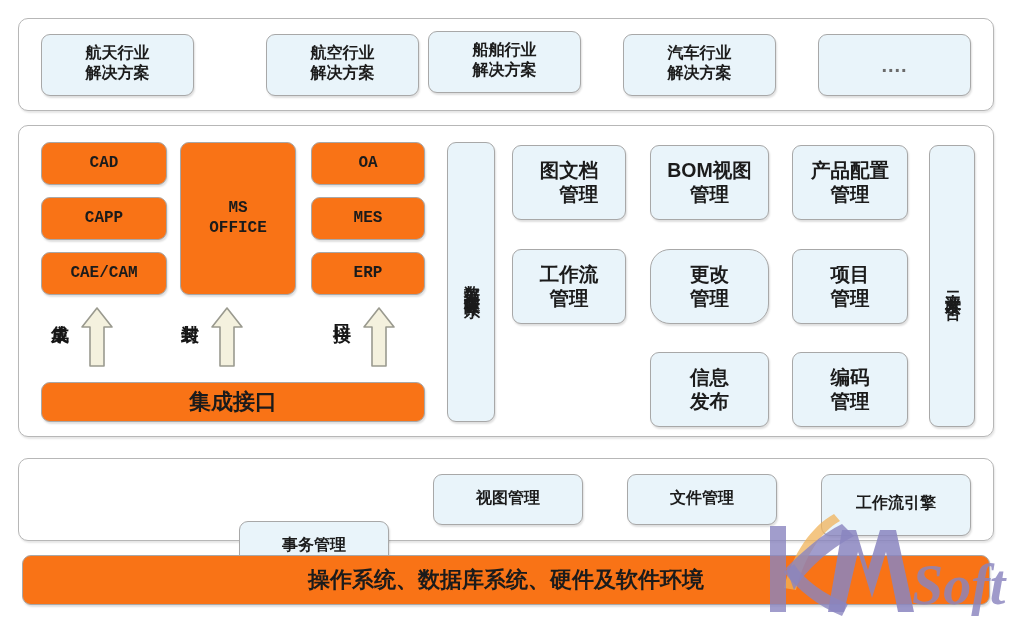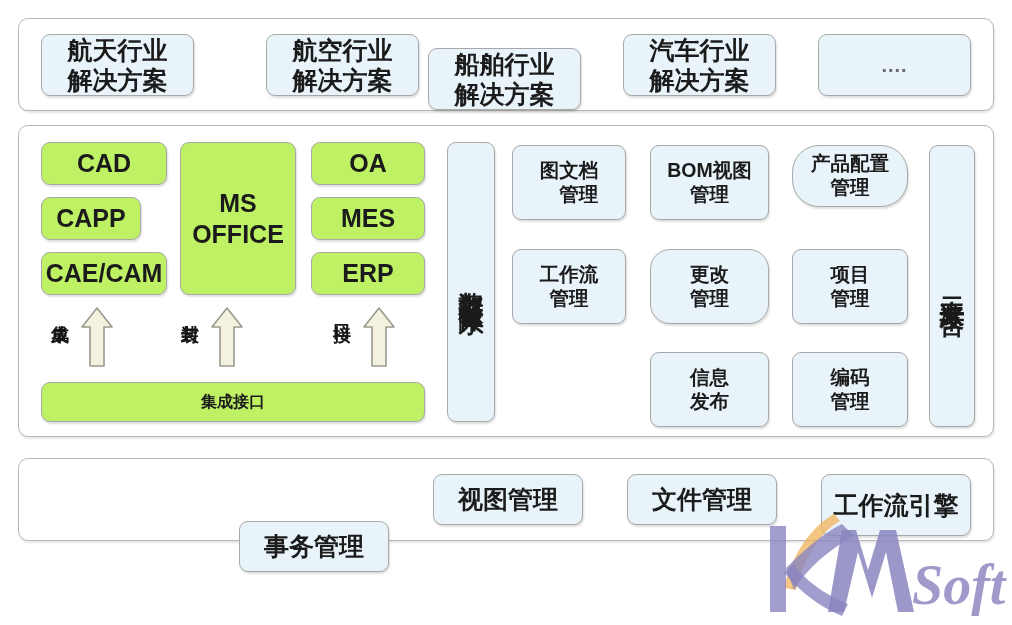--- a/index.html
+++ b/index.html
@@ -43,24 +43,24 @@
     align-items: center;
     justify-content: center;
     text-align: center;
     color: #1b1b1b;
     font-weight: bold;
     line-height: 1.22;
     box-shadow: 1px 2px 2px rgba(0,0,0,0.13);
     white-space: pre-line;
   }
   .fill-blue   { background: #e9f4fa; }
-  .fill-violet { background: #bef264; }
+  .fill-violet { background: #f97316; }
   .t19 { font-size: 19.5px; }
-  .t20 { font-size: 25px; }
-  .t22 { font-size: 16px; }
+  .t20 { font-size: 16px; font-family: Liberation Mono, monospace; }
+  .t22 { font-size: 22px; }
 
   
   .vert {
     writing-mode: vertical-rl;
     text-orientation: upright;
     letter-spacing: 2.5px;
     line-height: 1;
   }
 
   .dots {
@@ -104,34 +104,34 @@
 
   <div class="panel" style="left:18px; top:18px; width:976px; height:93px;">
   </div>
 
   <div class="node fill-blue t20" style="left:41px; top:34px; width:153px; height:62px;">航天行业
 解决方案</div>
 
   <div class="node fill-blue t20" style="left:234px; top:34px; width:153px; height:62px;margin-left:32px;">航空行业
 解决方案</div>
 
-  <div class="node fill-blue t20" style="left:428px; top:48px; width:153px; height:62px;">船舶行业
+  <div class="node fill-blue t20" style="left:428px; top:31px; width:153px; height:62px;">船舶行业
 解决方案</div>
 
   <div class="node fill-blue t20" style="left:623px; top:34px; width:153px; height:62px;">汽车行业
 解决方案</div>
 
   <div class="node fill-blue dots" style="left:818px; top:34px; width:153px; height:62px;">....</div>
 
   <div class="panel" style="left:18px; top:125px; width:976px; height:312px;">
   </div>
 
   <div class="node fill-violet t20" style="left:41px; top:142px; width:126px; height:43px;">CAD</div>
 
-  <div class="node fill-violet t20" style="left:41px; top:197px; width:100px; height:43px;">CAPP</div>
+  <div class="node fill-violet t20" style="left:41px; top:197px; width:126px; height:43px;">CAPP</div>
 
   <div class="node fill-violet t20" style="left:41px; top:252px; width:126px; height:43px;">CAE/CAM</div>
 
   <div class="node fill-violet t20" style="left:180px; top:142px; width:116px; height:153px;">MS
 OFFICE</div>
 
   <div class="node fill-violet t20" style="left:311px; top:142px; width:114px; height:43px;">OA</div>
 
   <div class="node fill-violet t20" style="left:311px; top:197px; width:114px; height:43px;">MES</div>
 
@@ -161,21 +161,21 @@
   <div class="node fill-violet t22" style="left:41px; top:382px; width:384px; height:40px;">集成接口</div>
 
   <div class="node fill-blue vert t20" style="left:447px; top:142px; width:48px; height:280px;">数据安全保障体系</div>
 
   <div class="node fill-blue t19" style="left:512px; top:145px; width:114px; height:75px;text-align:right;">图文档
 管理</div>
 
   <div class="node fill-blue t19" style="left:650px; top:145px; width:119px; height:75px;">BOM视图
 管理</div>
 
-  <div class="node fill-blue t19" style="left:792px; top:145px; width:116px; height:62px;border-radius:27px;">产品配置
+  <div class="node fill-blue t19" style="left:792px; top:145px; width:116px; height:75px;">产品配置
 管理</div>
 
   <div class="node fill-blue t19" style="left:512px; top:249px; width:114px; height:75px;">工作流
 管理</div>
 
   <div class="node fill-blue t19" style="left:650px; top:249px; width:119px; height:75px;border-radius:20px;">更改
 管理</div>
 
   <div class="node fill-blue t19" style="left:792px; top:249px; width:116px; height:75px;">项目
 管理</div>
@@ -197,20 +197,21 @@
 
   <div class="node fill-blue t20" style="left:433px; top:474px; width:150px; height:51px;">视图管理</div>
 
   <div class="node fill-blue t20" style="left:627px; top:474px; width:150px; height:51px;">文件管理</div>
 
   <div class="node fill-blue t20" style="left:821px; top:474px; width:150px; height:62px;">工作流引擎</div>
 
   <div class="panel" style="left:18px; top:548px; width:976px; height:62px; background:transparent; border:none; box-shadow:none;">
   </div>
 
+  <div class="node fill-violet t22" style="left:22px; top:555px; width:968px; height:50px;">操作系统、数据库系统、硬件及软件环境</div>
 
   <div id="logo">
     <svg width="250" height="113" viewBox="0 0 250 113">
 
       <path d="M72 2 C 50 14, 30 42, 22 76 L 34 78 C 42 46, 58 20, 78 9 Z" fill="#f0b35a" opacity="0.75"></path>
 
       <path d="M8 14 L 24 14 L 24 100 L 8 100 Z" fill="#8a85bf" opacity="0.8"></path>
       <path d="M24 56 C 40 40, 60 22, 80 12 L 92 24 C 66 38, 44 58, 32 78 Z" fill="#8a85bf" opacity="0.8"></path>
       <path d="M22 60 C 36 78, 56 94, 80 104 L 86 92 C 62 82, 42 68, 32 52 Z" fill="#8a85bf" opacity="0.8"></path>
 

